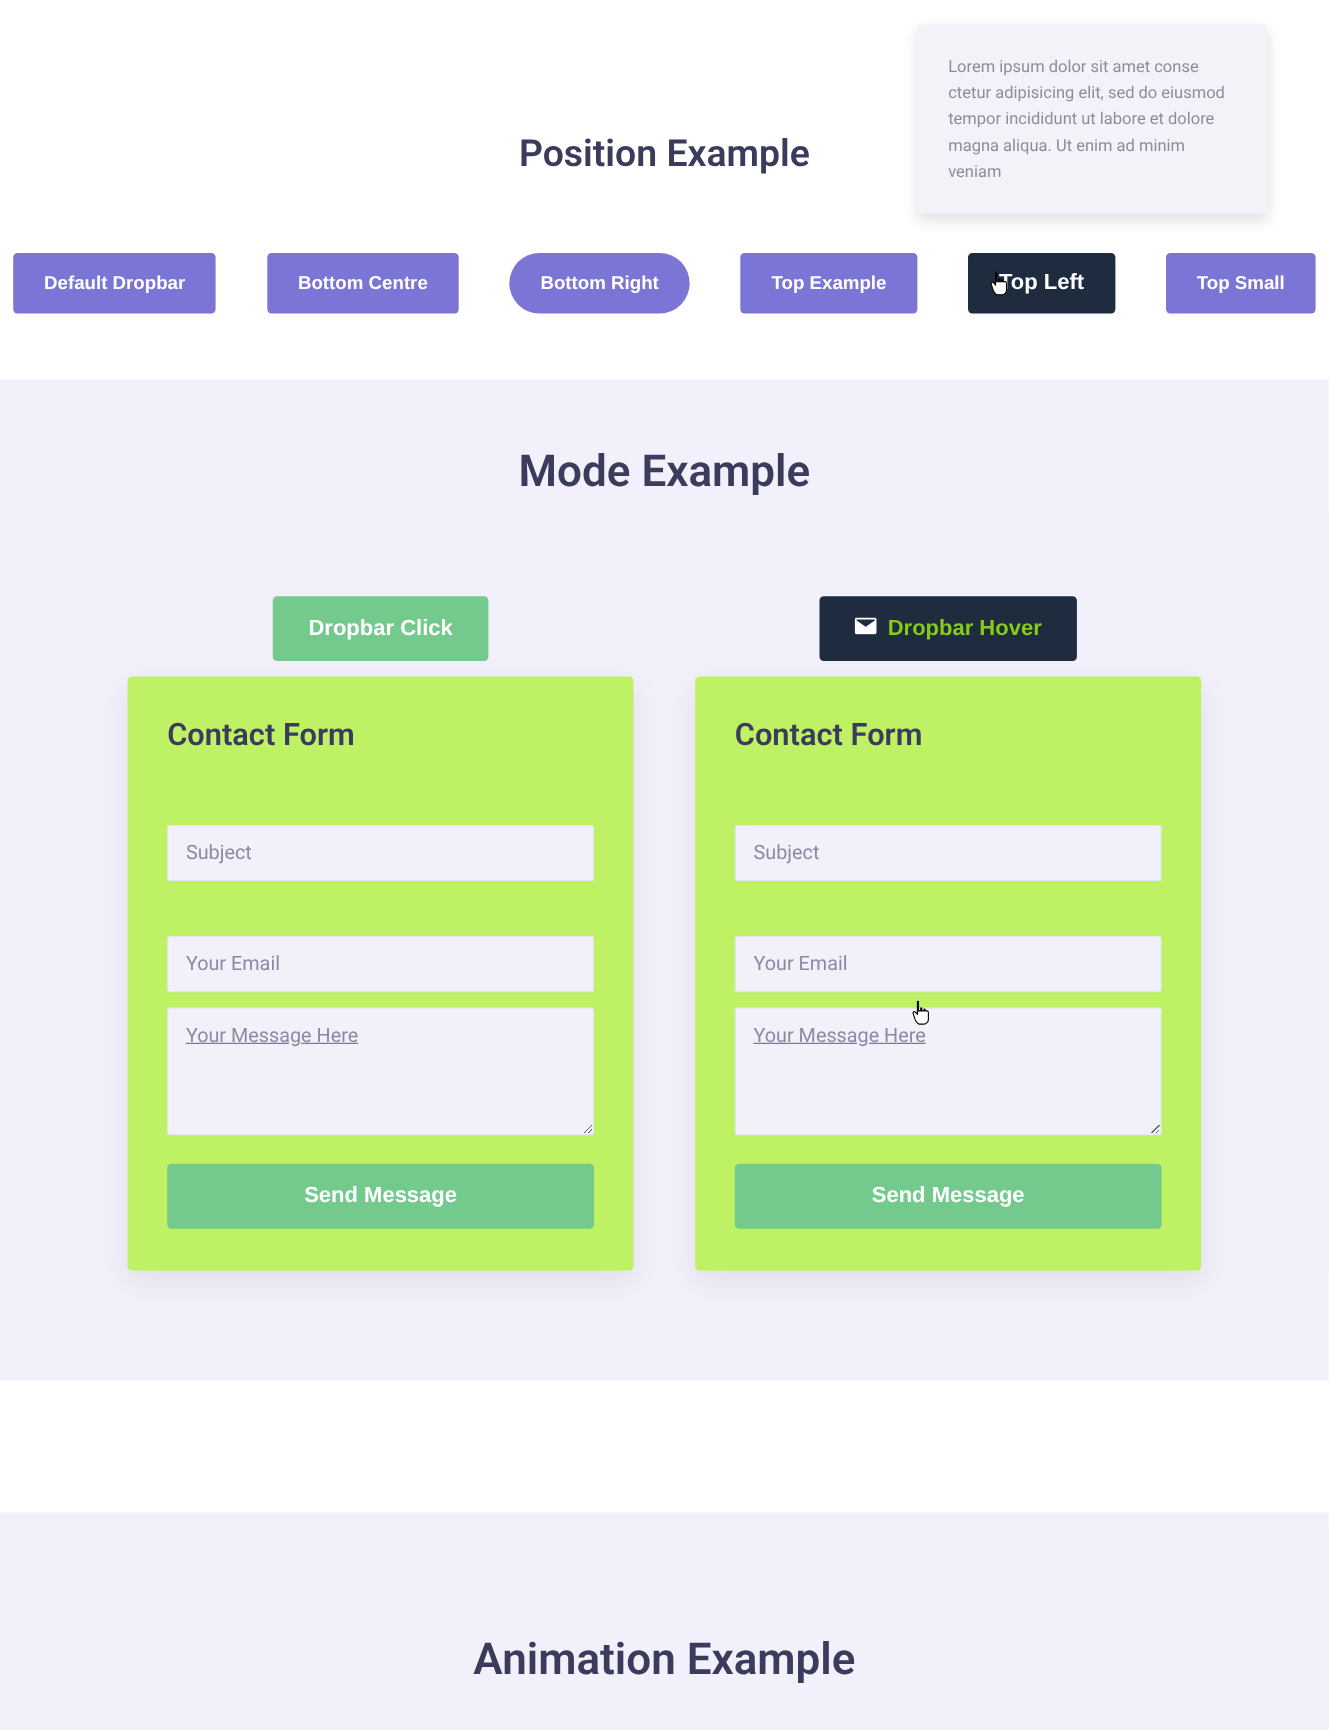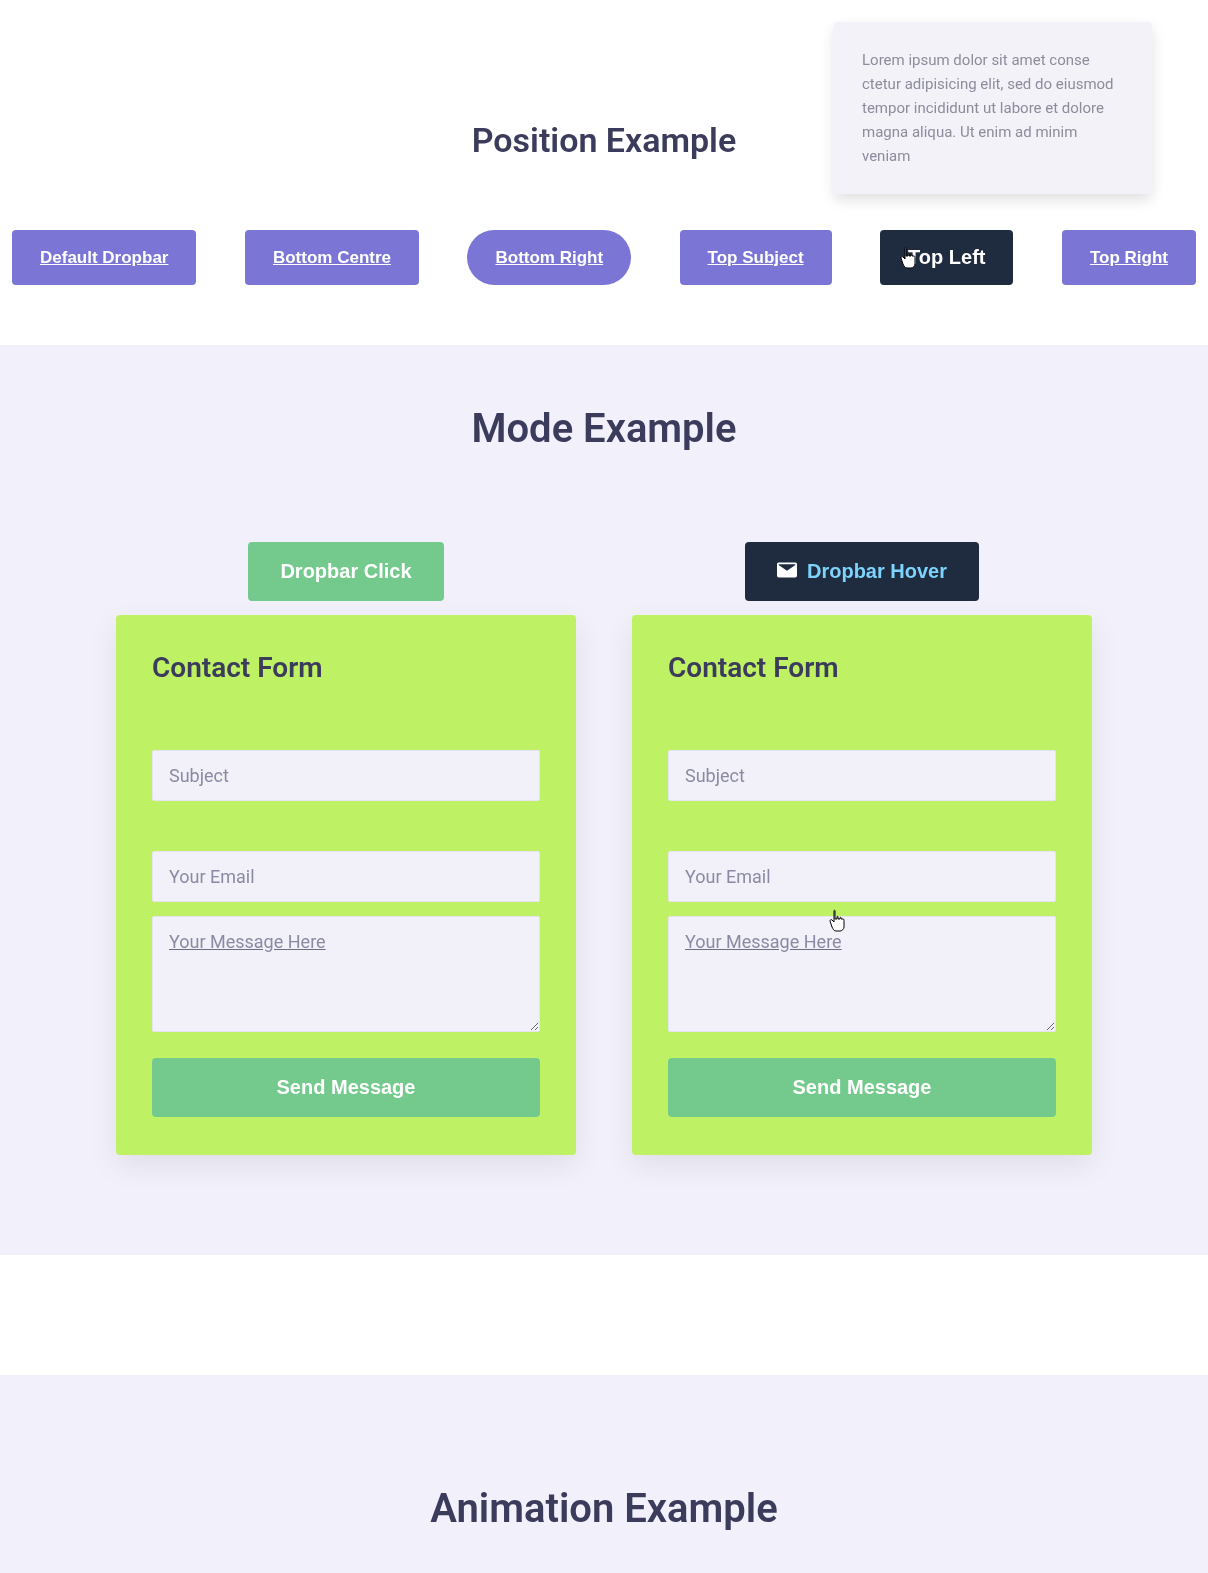--- a/index.html
+++ b/index.html
@@ -2,36 +2,36 @@
 <html><head>
 <meta charset="utf-8">
 <style>
 * { box-sizing: border-box; margin: 0; padding: 0; }
 body { font-family: -apple-system, BlinkMacSystemFont, "Segoe UI", Roboto, sans-serif; background: #fff; color: #333; width: 1208px; }
 
 
 .section-position { padding: 20px 0 60px; background: #fff; position: relative; }
 .position-title { text-align: center; font-size: 34px; font-weight: 600; color: #3b3b5c; margin-top: 100px; margin-bottom: 70px; }
 .position-buttons { display: flex; justify-content: space-between; padding: 0 12px; gap: 10px; }
-.btn-purple { background: #7b76d5; color: #fff; border: none; padding: 16px 28px; font-size: 17px; font-weight: 600; border-radius: 4px; cursor: pointer; text-decoration: underline; }
+.btn-purple { background: #7b76d5; color: #fff; border: none; padding: 16px 28px; font-size: 17px; font-weight: 600; border-radius: 4px; cursor: pointer; }
 .btn-purple.rounded { border-radius: 30px; }
 .btn-dark { background: #1f2b3e; color: #fff; border: none; padding: 16px 28px; font-size: 20px; font-weight: 700; border-radius: 4px; cursor: pointer; }
 
 .tooltip-box { position: absolute; top: 22px; right: 56px; width: 318px; background: #f3f2f8; color: #8c8c9e; font-size: 15px; line-height: 1.6; padding: 26px 28px; border-radius: 4px; box-shadow: 0 6px 14px rgba(0,0,0,0.12); }
 
 .cursor-hand { position: absolute; width: 20px; height: 24px; pointer-events: none; }
 .cursor-hand svg { width: 100%; height: 100%; }
 
 
 .section-mode { background: #f2f0fa; padding: 60px 0 100px; position: relative; }
 .mode-title { text-align: center; font-size: 40px; font-weight: 600; color: #3b3b5c; margin-bottom: 90px; }
 .mode-row { display: flex; justify-content: center; gap: 56px; padding: 0 91px; }
 .mode-col { display: flex; flex-direction: column; align-items: center; width: 460px; }
 .btn-green { background: #74ca8d; color: #fff; border: none; padding: 18px 32px; font-size: 20px; font-weight: 700; border-radius: 4px; cursor: pointer; display: inline-flex; align-items: center; gap: 10px; }
-.btn-dark2 { background: #1f2b3e; color: #7dd3fc; border: none; padding: 18px 32px; font-size: 20px; font-weight: 700; border-radius: 4px; cursor: pointer; display: inline-flex; align-items: center; gap: 10px; }
+.btn-dark2 { background: #1f2b3e; color: #84cc16; border: none; padding: 18px 32px; font-size: 20px; font-weight: 700; border-radius: 4px; cursor: pointer; display: inline-flex; align-items: center; gap: 10px; }
 .envelope-icon { display: inline-block; }
 .envelope-icon svg { width: 20px; height: 16px; fill: #fff; }
 
 .card { background: #bef264; border-radius: 4px; box-shadow: 0 10px 30px rgba(0,0,0,0.08); width: 460px; padding: 36px 36px 38px; margin-top: 14px; }
 .card-title { font-size: 28px; font-weight: 600; color: #3b3b5c; margin-bottom: 30px; }
 .form-input { width: 100%; background: #f2f1f9; border: 1px solid #e6e4f2; color: #6c6c85; font-size: 18px; padding: 14px 16px; border-radius: 2px; margin-bottom: 14px; font-family: inherit; margin-top: 36px; }
 .form-textarea { width: 100%; background: #f2f1f9; border: 1px solid #e6e4f2; color: #6c6c85; font-size: 18px; padding: 14px 16px; border-radius: 2px; margin-bottom: 22px; height: 116px; resize: both; font-family: inherit; text-decoration: underline; }
 .form-input::placeholder, .form-textarea::placeholder { color: #8a8aa5; }
 .btn-send { width: 100%; background: #74ca8d; color: #fff; border: none; padding: 18px 0; font-size: 20px; font-weight: 700; border-radius: 4px; cursor: pointer; }
 
@@ -48,23 +48,23 @@
 </head>
 <body>
 
 <section class="section-position">
   <div class="tooltip-box">Lorem ipsum dolor sit amet conse ctetur adipisicing elit, sed do eiusmod tempor incididunt ut labore et dolore magna aliqua. Ut enim ad minim veniam</div>
   <h2 class="position-title">Position Example</h2>
   <div class="position-buttons">
     <button class="btn-purple">Default Dropbar</button>
     <button class="btn-purple">Bottom Centre</button>
     <button class="btn-purple rounded">Bottom Right</button>
-    <button class="btn-purple">Top Subject</button>
+    <button class="btn-purple">Top Example</button>
     <button class="btn-dark">Top Left</button>
-    <button class="btn-purple">Top Right</button>
+    <button class="btn-purple">Top Small</button>
   </div>
   <div class="cursor-hand cursor1">
     <svg viewBox="0 0 20 24">
         <path fill="#fff" stroke="#000" stroke-width="1" d="M6 2 C6 1 7 1 7 2 L7 10 L9 10 L9 8 C9 7 10 7 10 8 L10 10 L12 10 L12 9 C12 8 13 8 13 9 L13 10 L15 10 C16 10 16 11 16 12 L16 18 C16 20 14 22 12 22 L8 22 C6 22 5 20 4 18 L2 12 C2 11 3 10 4 11 L6 13 Z"></path>
       </svg>
   </div>
 </section>
 
 <section class="section-mode">
   <h2 class="mode-title">Mode Example</h2>

